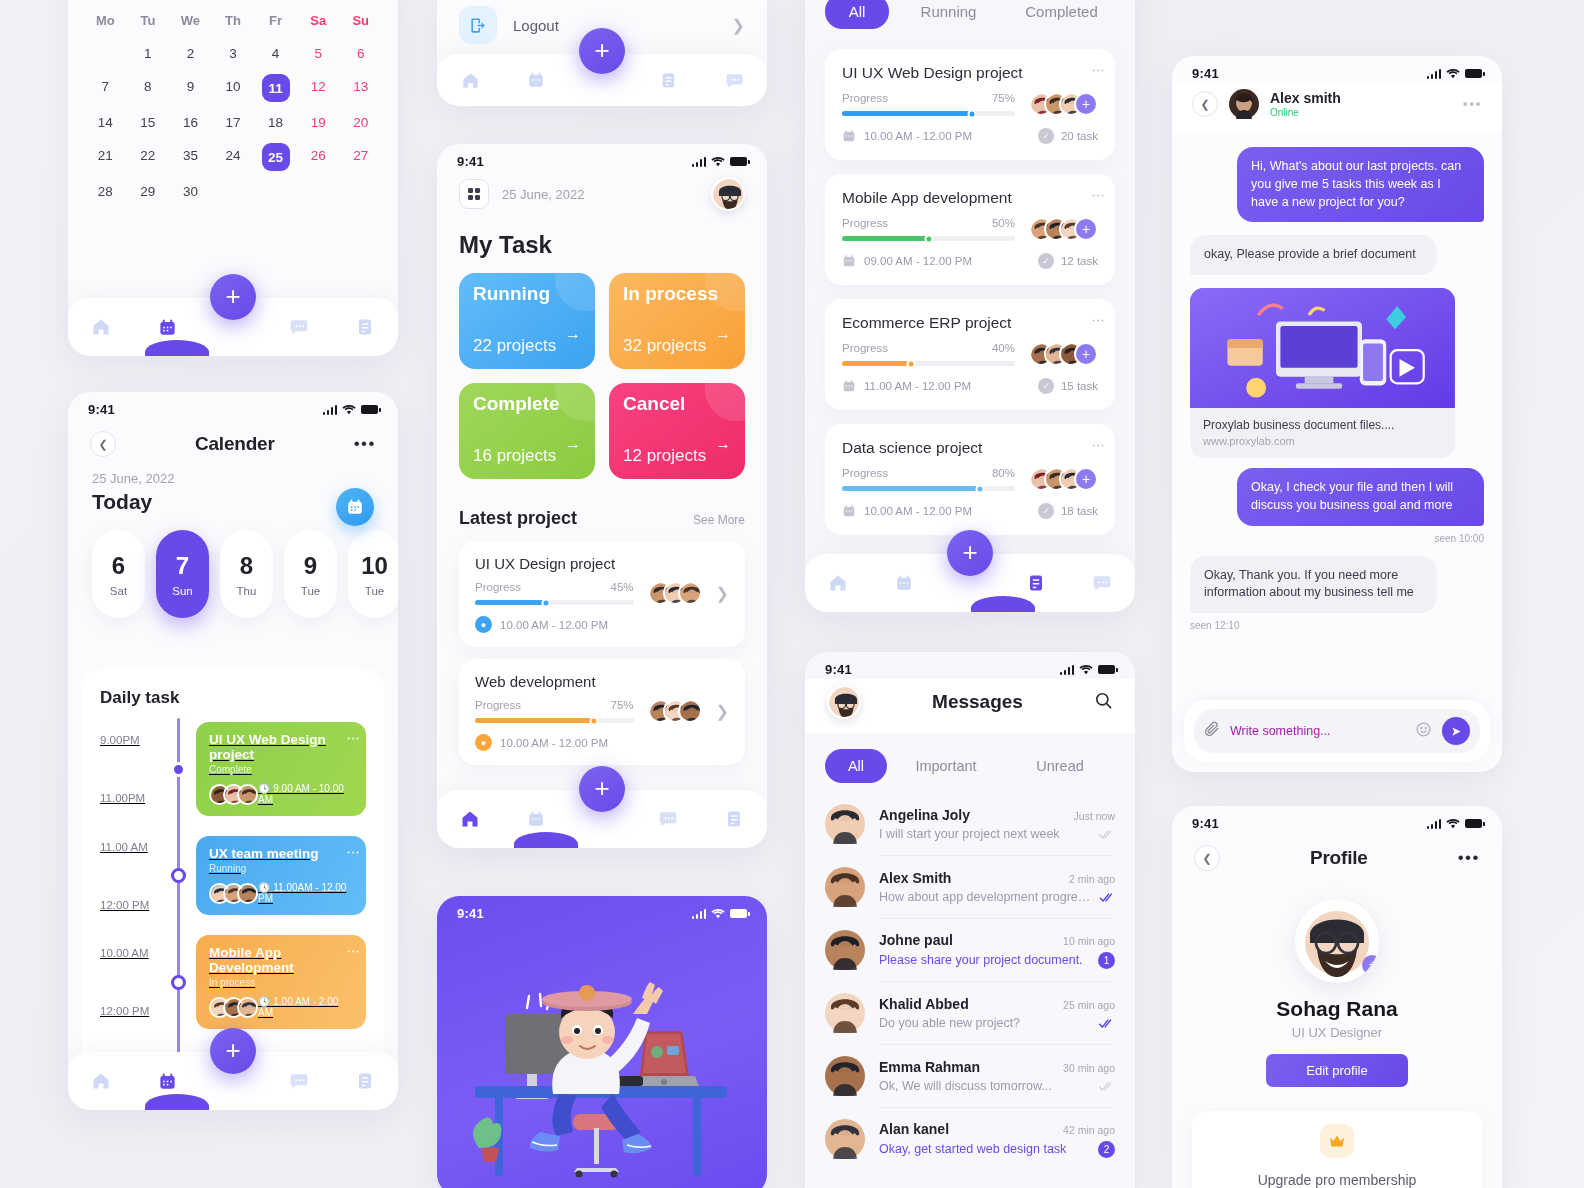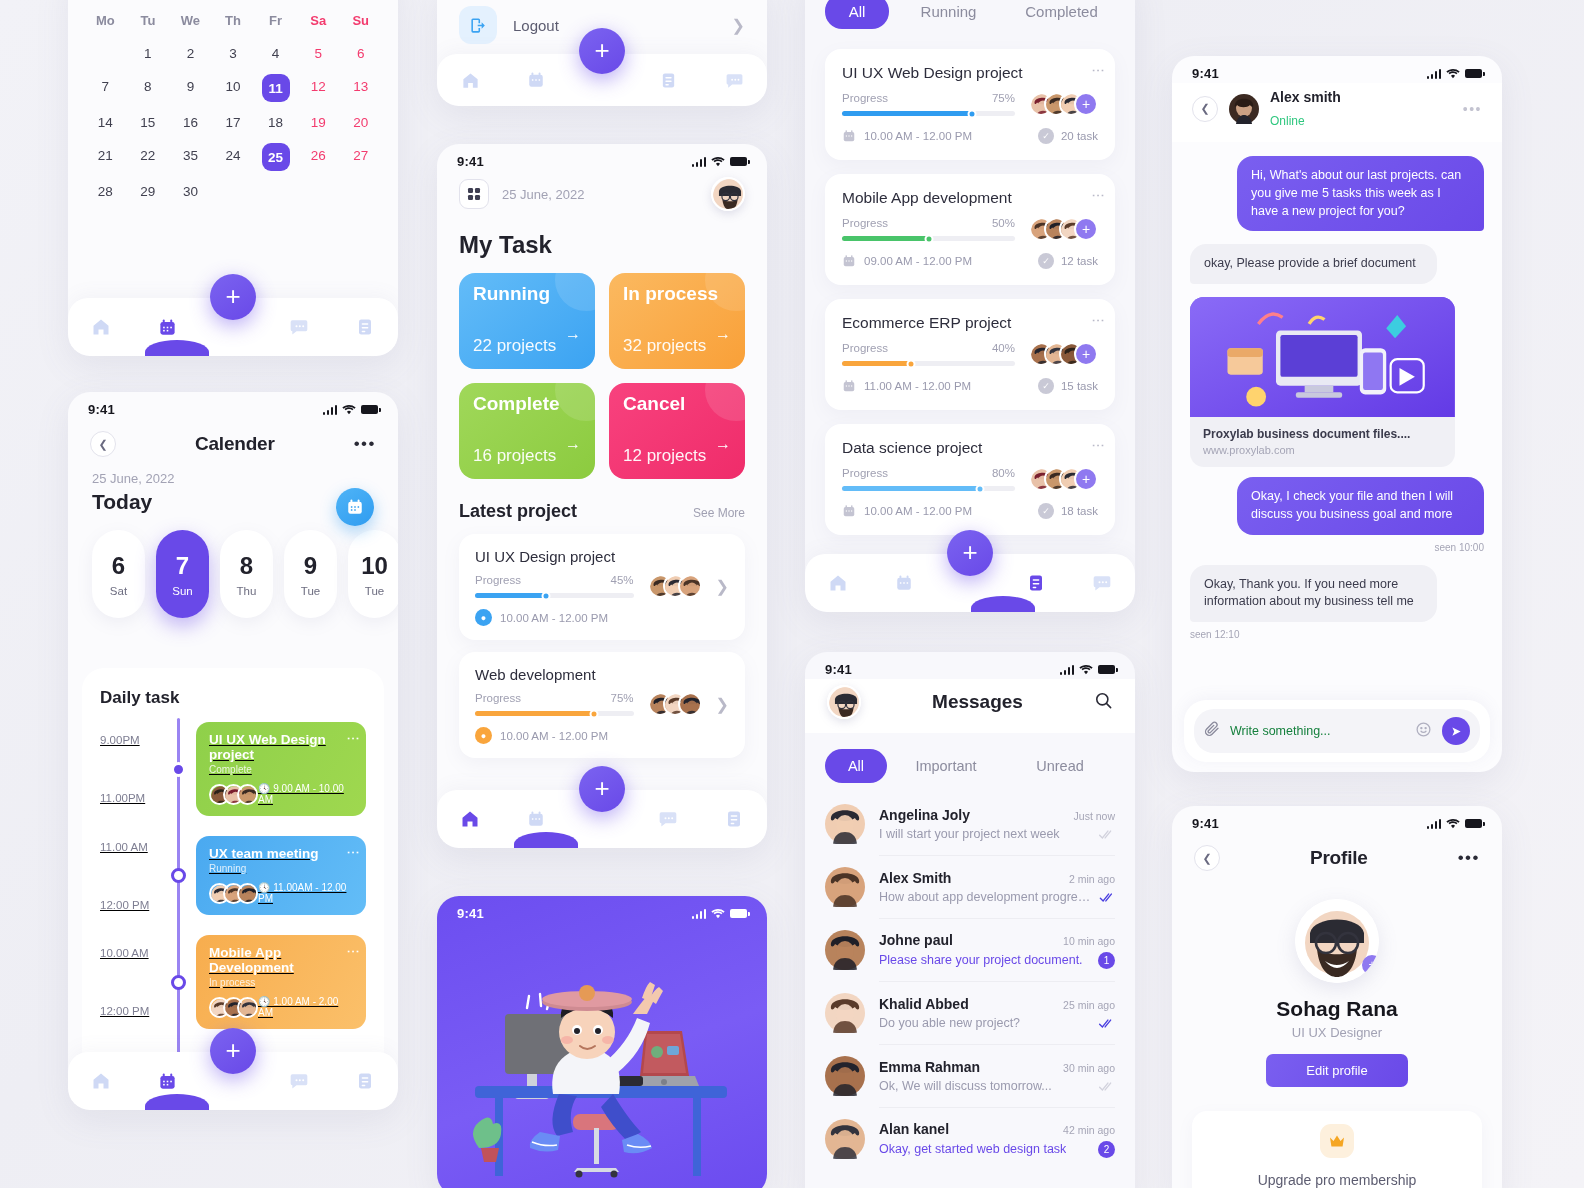--- a/index.html
+++ b/index.html
@@ -149,21 +149,21 @@
   .tile{height:96px;border-radius:16px;padding:13px 14px;display:flex;flex-direction:column;justify-content:flex-end;position:relative;overflow:hidden;}
   .tile:after{content:"";position:absolute;right:-22px;top:-24px;width:62px;height:62px;border-radius:50%;background:rgba(255,255,255,.12);}
   .tile h3{font-size:19px;font-weight:bold;color:#fff;}
   .tile .trow{display:flex;align-items:center;justify-content:space-between;margin-top:7px;}
   .tile .tp{font-size:17px;color:rgba(255,255,255,.95);margin-top:24px;}
   .tile .tarr{color:#fff;font-size:16px;}
   .t-blue{background:linear-gradient(140deg,#63bcf8,#3ba3f2);}
   .t-orange{background:linear-gradient(140deg,#fbb960,#f9a038);}
   .t-green{background:linear-gradient(140deg,#a0d85a,#8ccb3f);}
   .t-pink{background:linear-gradient(140deg,#f8427e,#ef2c6a);}
-  .lp-head{display:flex;align-items:baseline;justify-content:space-between;padding:22px 22px 0;}
+  .lp-head{display:flex;align-items:baseline;justify-content:space-between;padding:22px 22px 0;margin-top:7px;}
   .lp-head h3{font-size:18px;font-weight:bold;color:#22222c;}
   .lp-head a{font-size:12px;color:#a0a0b2;text-decoration:none;}
   .lpcard{margin:12px 22px 0;background:#fff;border-radius:16px;padding:14px 16px;box-shadow:0 6px 18px rgba(125,125,165,.08);}
   .lpcard h4{font-size:15px;color:#2d2d3c;font-weight:500;}
   .lp-body{display:flex;align-items:center;gap:14px;margin-top:9px;}
   .lp-left{flex:1;}
   .lp-lab{display:flex;justify-content:space-between;font-size:11.5px;color:#a0a0b2;}
   .prog{height:5px;border-radius:3px;background:#eeeef3;margin-top:7px;position:relative;}
   .prog .fill{height:100%;border-radius:3px;}
   .prog .knob{position:absolute;top:50%;transform:translate(-50%,-50%);width:9px;height:9px;border-radius:50%;border:2px solid #fff;}
@@ -212,36 +212,36 @@
   .mrow .mprev{font-size:12.5px;color:#9a9aae;white-space:nowrap;overflow:hidden;text-overflow:ellipsis;}
   .mrow .mprev.unread{color:#6949e8;}
   .badge{min-width:17px;height:17px;border-radius:50%;background:#6949e8;color:#fff;font-size:10px;display:flex;align-items:center;justify-content:center;flex-shrink:0;}
   .divider{height:1px;background:#ededf2;margin:0 20px 0 74px;}
 
   
   #chat{left:1172px;top:56px;width:330px;height:716px;background:#fcfcfe;}
   .chat-hdr{display:flex;align-items:center;gap:11px;padding:6px 20px 14px;background:#fff;}
   .chat-av{width:30px;height:30px;border-radius:50%;background-size:cover;}
   .chat-name{font-size:14px;font-weight:bold;color:#22222c;}
-  .chat-online{font-size:12px;color:#2fc77f;margin-top:9px;}
+  .chat-online{font-size:10px;color:#2fc77f;margin-top:1px;}
   .chat-dots{margin-left:auto;color:#c3c3d0;font-size:14px;letter-spacing:1.5px;line-height:8px;}
   .bubbles{padding:14px 18px 0;}
   .bb{max-width:84%;border-radius:16px;padding:11px 14px;font-size:12.5px;line-height:1.42;margin-bottom:13px;}
   .bb.me{background:linear-gradient(140deg,#7a5ff0,#6a49e8);color:#fff;margin-left:auto;border-bottom-right-radius:4px;}
   .bb.them{background:#f0f0f5;color:#3b3b4c;border-bottom-left-radius:4px;}
   .linkcard{background:#f0f0f5;border-radius:14px;overflow:hidden;max-width:90%;margin-bottom:6px;}
   .linkimg{height:120px;background:linear-gradient(135deg,#7b63f2,#6a49e8 60%,#8f6df5);position:relative;}
   .linkmeta{padding:10px 13px 11px;}
-  .linkmeta .lt{font-size:12px;color:#3b3b4c;font-weight:bold;}
+  .linkmeta .lt{font-size:12px;color:#3b3b4c;}
   .linkmeta .lu{font-size:11px;color:#a5a5b6;margin-top:3px;}
   .seen{font-size:10px;color:#a5a5b6;margin:-6px 0 12px;}
   .seen.r{text-align:right;}
   .composer{position:absolute;left:12px;right:12px;bottom:10px;background:#fff;border-radius:22px;padding:9px 10px;box-shadow:0 -2px 16px rgba(120,120,160,.08);}
   .compinner{display:flex;align-items:center;gap:10px;background:#f4f4f8;border-radius:20px;padding:8px 10px;}
-  .compinput{flex:1;font-size:12.5px;color:#15803d;}
+  .compinput{flex:1;font-size:12.5px;color:#a21caf;}
   .sendbtn{width:28px;height:28px;border-radius:50%;background:#6949e8;display:flex;align-items:center;justify-content:center;color:#fff;font-size:11px;}
 
   
   #profile{left:1172px;top:806px;width:330px;height:402px;}
   .prof-av-wrap{display:flex;justify-content:center;margin-top:14px;position:relative;}
   .prof-av{width:84px;height:84px;border-radius:50%;background:#fff;box-shadow:0 6px 20px rgba(120,120,160,.16);overflow:hidden;position:relative;}
   .prof-plus{position:absolute;right:-3px;bottom:8px;width:20px;height:20px;border-radius:50%;background:#8f79f0;color:#fff;display:flex;align-items:center;justify-content:center;font-size:12px;line-height:0;}
   .prof-name{text-align:center;font-size:21px;font-weight:bold;color:#16161d;margin-top:14px;}
   .prof-role{text-align:center;font-size:13px;color:#a2a2b4;margin-top:4px;}
   .editbtn{display:block;width:142px;margin:14px auto 0;height:33px;border-radius:7px;background:linear-gradient(120deg,#7a5ff0,#6a49e8);color:#fff;font-size:13px;border:0;font-family:inherit;}

